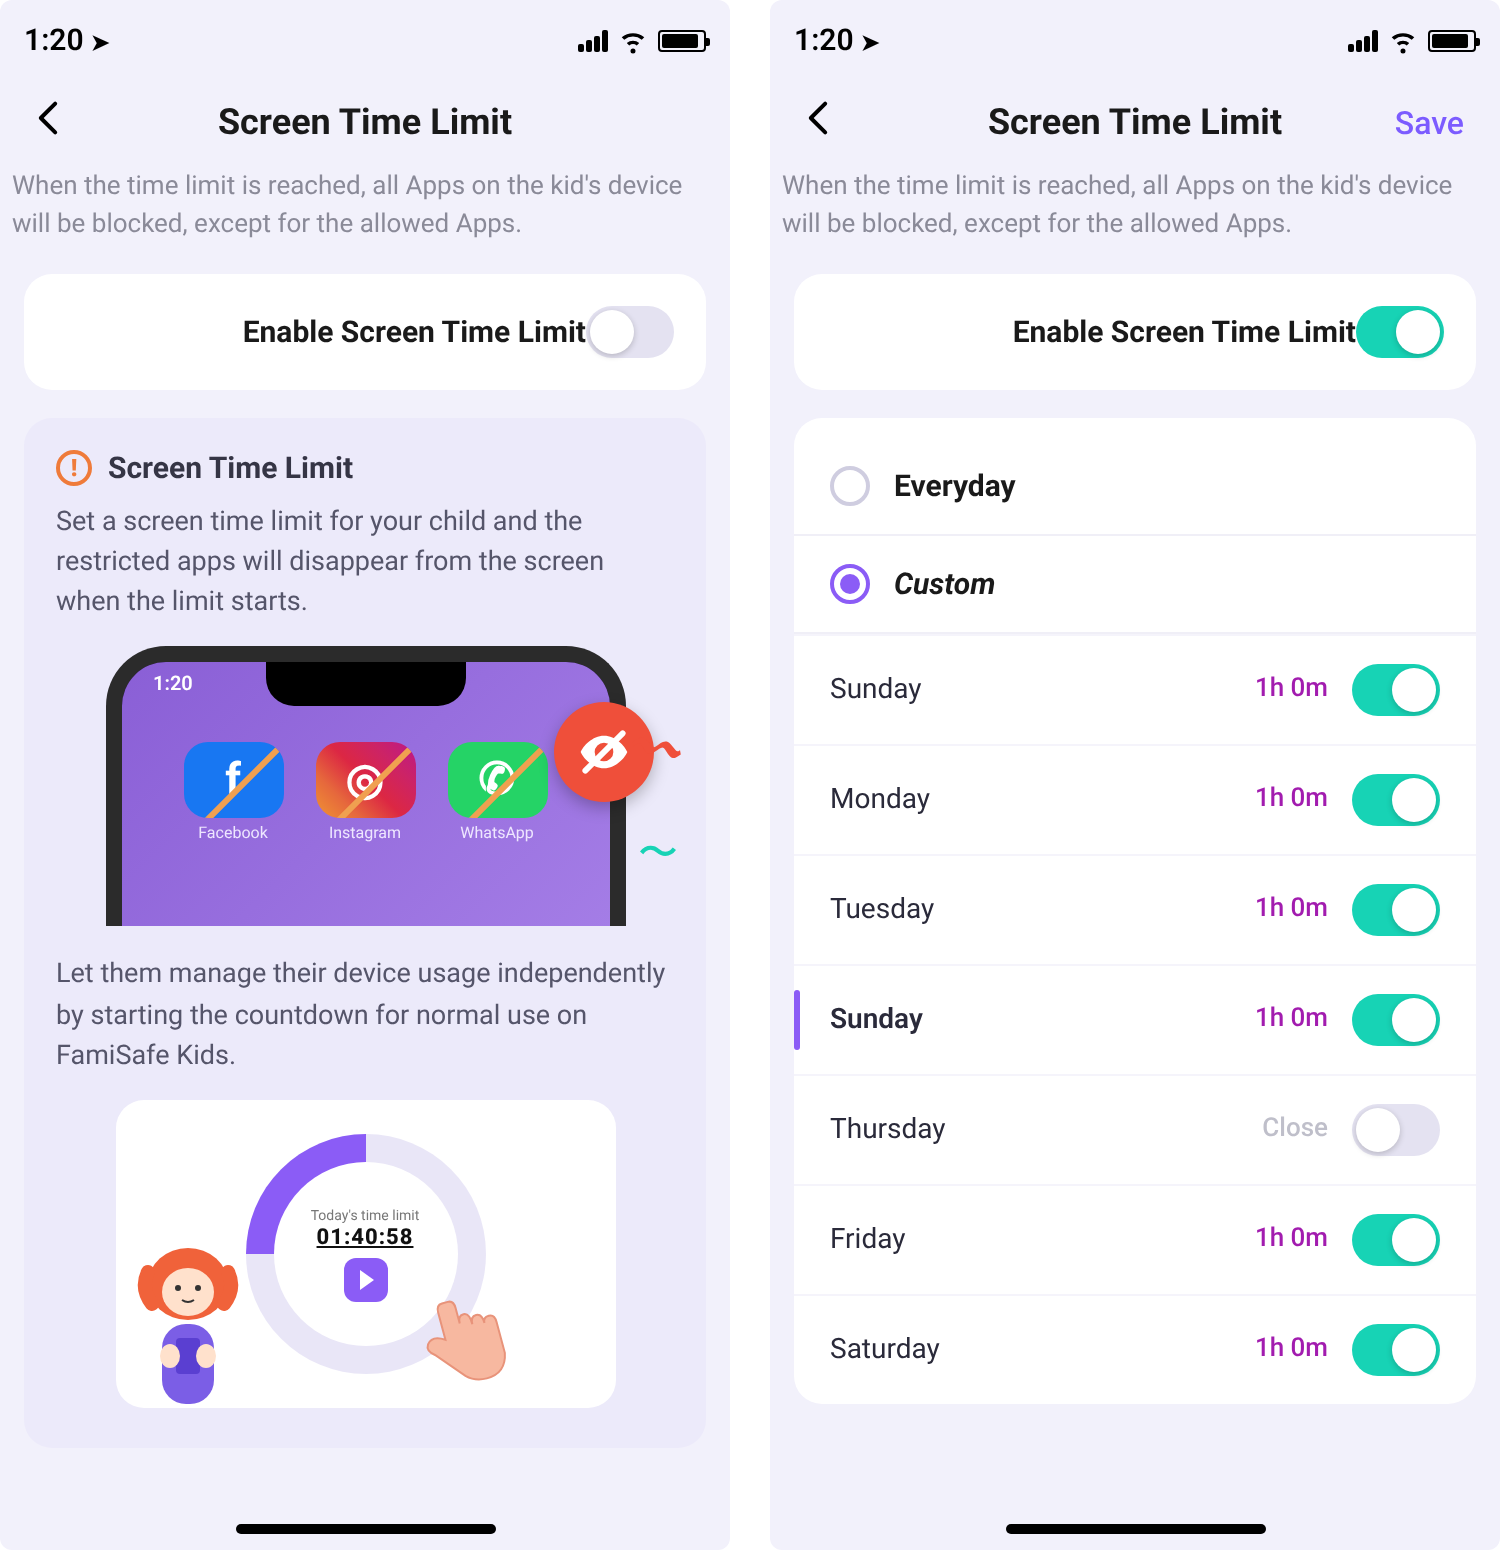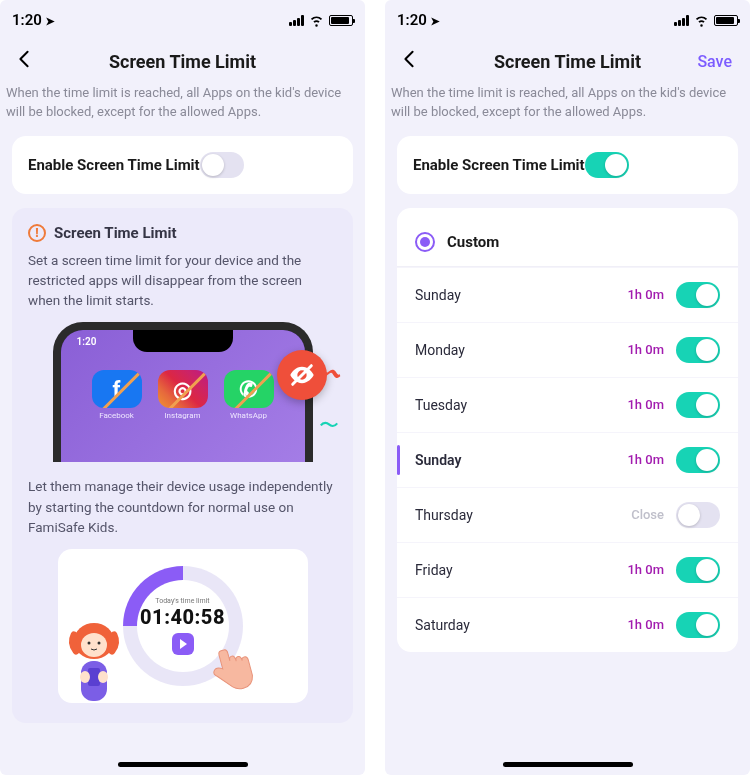--- a/index.html
+++ b/index.html
@@ -71,21 +71,21 @@
     line-height: 1.45;
     color: #8a8a98;
   }
 
   
   .card {
     background:#fff; border-radius: 14px;
     margin: 0 12px 14px; padding: 16px 16px;
   }
   .enablerow {
-    display:flex; align-items:center; justify-content:flex-start;
+    display:flex; align-items:center; justify-content:flex-end;
   }
   .enablerow .label { font-size:15px; font-weight:700; color:#1a1a1a; }
 
   
   .toggle {
     width:44px; height:26px; border-radius:13px; position:relative;
     background:#e4e2f1; cursor:pointer;
   }
   .toggle.on { background:#17d3b5; }
   .toggle .knob {
@@ -153,21 +153,21 @@
     width:250px;height:154px;position:relative;display:flex;align-items:center;justify-content:center;
   }
   .ring{
     width:120px;height:120px;border-radius:50%;
     background:conic-gradient(#e9e6f7 0 75%, #8b5cf6 75% 100%);
     display:flex;align-items:center;justify-content:center;position:relative;
   }
   .ring::before{content:"";position:absolute;width:92px;height:92px;background:#fff;border-radius:50%;}
   .ringinner{position:relative;z-index:1;text-align:center;}
   .ringinner .sm{font-size:7px;color:#777;}
-  .ringinner .big{font-size:20px;font-weight:800;color:#111;letter-spacing:.5px;}
+  .ringinner .big{font-size:11px;font-weight:800;color:#111;letter-spacing:.5px;text-decoration:underline;}
   .play{width:22px;height:22px;background:#8b5cf6;border-radius:6px;margin:4px auto 0;display:flex;align-items:center;justify-content:center;}
   .play::before{content:"";border-left:7px solid #fff;border-top:5px solid transparent;border-bottom:5px solid transparent;margin-left:2px;}
   .hand{position:absolute;right:54px;bottom:8px;transform:rotate(-15deg);}
   .person{position:absolute;left:0;bottom:0;width:72px;height:90px;}
 
   .homebar{position:absolute;bottom:8px;left:50%;transform:translateX(-50%);width:130px;height:5px;background:#000;border-radius:3px;}
 
   
   .schedcard {
     background:#fff; border-radius:14px; margin:0 12px; padding: 10px 0 0;
@@ -233,21 +233,21 @@
           <div class="knob"></div>
         </div>
     </div>
   </div>
 
   <div class="infocard">
     <div class="infohead">
       <div class="alerticon">!</div>
       <span class="title">Screen Time Limit</span>
     </div>
-    <div class="infotext">Set a screen time limit for your device and the restricted apps will disappear from the screen when the limit starts.</div>
+    <div class="infotext">Set a screen time limit for your child and the restricted apps will disappear from the screen when the limit starts.</div>
 
     <div style="position:relative;">
       <div class="mockphone">
         <div class="mockphone-inner">
           <div class="notch"></div>
           <div class="mockstatus">1:20</div>
           <div class="approw" id="approw">
               <div class="appicon">
                 <div class="box fb">f<div class="strike"></div></div>
                 <div class="lbl">Facebook</div>
@@ -340,20 +340,24 @@
       <span class="label">Enable Screen Time Limit</span>
       <div class="toggle on">
           <div class="knob"></div>
         </div>
     </div>
   </div>
 
   <div class="schedcard">
     <div id="modes">
         <div class="radiorow">
+          <div class="radio"></div>
+          <span class="rlabel">Everyday</span>
+        </div>
+        <div class="radiorow">
           <div class="radio sel"></div>
           <span class="rlabel">Custom</span>
         </div>
       </div>
     <div id="days">
         <div class="dayrow">
           <span class="dname">Sunday</span>
           <div class="right">
             <span class="dur">1h 0m</span>
             <div class="toggle on">

